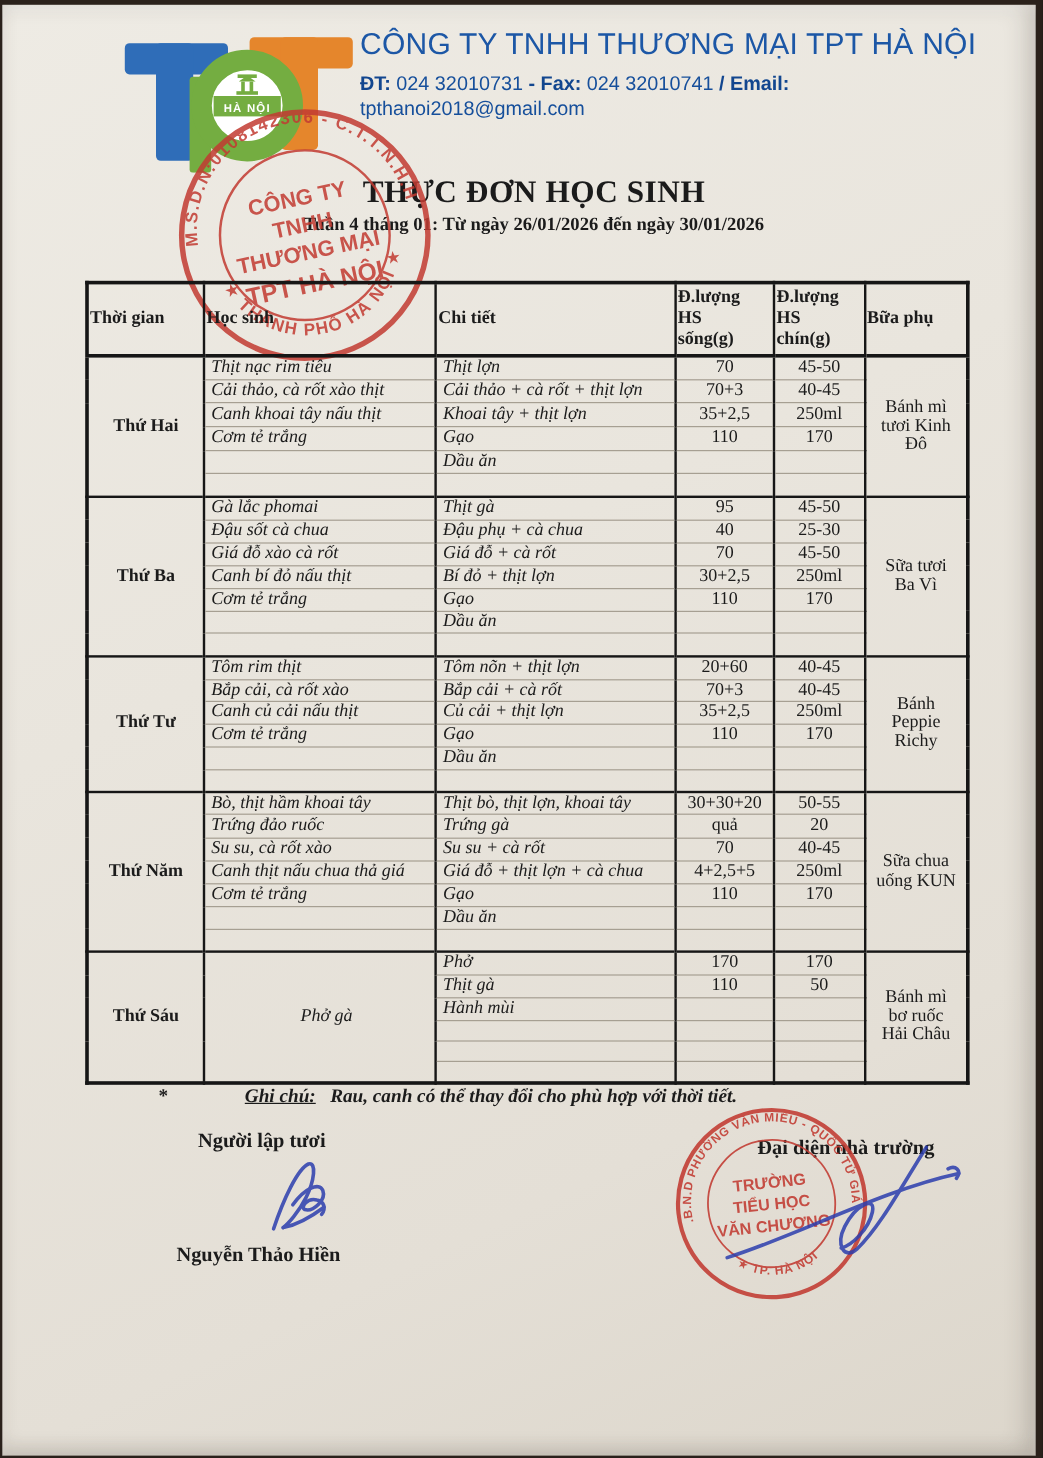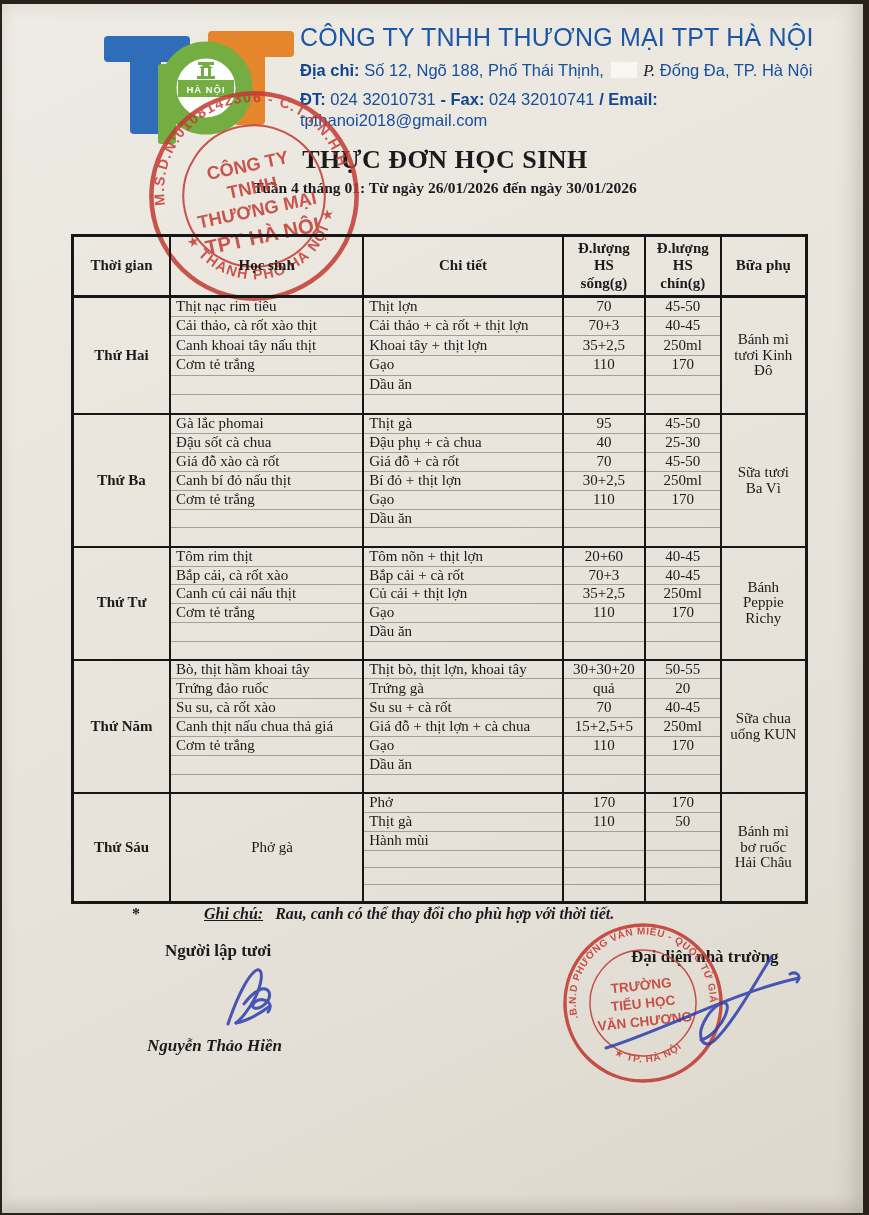--- a/index.html
+++ b/index.html
@@ -28,38 +28,38 @@
   
   .company-stamp{left:138px;top:78px;width:228px;height:228px;transform:rotate(-12deg);opacity:.85;}
   .school-stamp{left:556px;top:914px;width:170px;height:170px;transform:rotate(-6deg);opacity:.88;}
   .stamp-sans{font-family:"Liberation Sans","DejaVu Sans",sans-serif;}
 
   
   table.menu{position:absolute;left:69px;top:230px;width:737px;border-collapse:collapse;table-layout:fixed;
              font-family:"Liberation Serif","DejaVu Serif",serif;}
   table.menu{border:3px solid #161616;}
   table.menu th{border-left:2px solid #161616;border-bottom:3px solid #161616;height:56px;
-                font-size:15px;font-weight:bold;white-space:pre-line;line-height:1.15;text-align:center;vertical-align:middle;}
+                font-size:15px;font-weight:bold;white-space:pre-line;line-height:1.15;text-align:left;vertical-align:middle;}
   table.menu td{border-left:2px solid #161616;border-top:1px solid #a69f92;vertical-align:middle;
                 font-size:15px;line-height:1.05;overflow:hidden;}
   table.menu tr.day-start td{border-top:2px solid #161616;}
   tr.d0{height:19.6px;} tr.d1{height:18.9px;} tr.d2{height:18.6px;} tr.d3{height:19.1px;} tr.d4{height:17.3px;}
   td.c-day{text-align:center;font-weight:bold;font-size:16px;}
-  td.c-dish,td.c-detail{padding-left:5px;}
+  td.c-dish,td.c-detail{padding-left:5px;font-style:italic;}
   td.c-dish.merged{text-align:center;padding-left:12px;}
   td.c-num{text-align:center;font-size:14.5px;}
   td.c-side{text-align:center;font-size:15px;padding:14px 7px;line-height:1.3;}
 
   
   .note-line{left:158px;top:901px;font-size:16px;font-weight:bold;font-style:italic;}
   .note-star{position:absolute;left:-28px;top:0;font-style:normal;}
   .note-label{text-decoration:underline;margin-right:8px;margin-left:44px;}
   .sig-title-left{left:163px;top:937px;font-size:17px;font-weight:bold;}
   .sig-title-right{left:629px;top:943px;font-size:17px;font-weight:bold;}
-  .sig-name-left{left:145px;top:1032px;font-size:17px;font-weight:bold;font-style:italic;}
+  .sig-name-left{left:145px;top:1032px;font-size:17px;font-weight:bold;}
   .sig-svg{pointer-events:none;}
 </style>
 </head>
 <body>
 
 <div class="photo">
   <div class="paper">
 
     <svg class="abs" style="left:100px;top:16px;width:196px;height:124px;" viewBox="0 0 196 124">
       <g>
@@ -80,27 +80,20 @@
           <rect x="99" y="48" width="3" height="9"></rect>
           <rect x="106" y="48" width="3" height="9"></rect>
           <rect x="95" y="56" width="18" height="3"></rect>
         </g>
         <text x="104" y="73" text-anchor="middle" font-size="9.5" font-weight="bold" fill="#ffffff" font-family="Liberation Sans, DejaVu Sans, sans-serif" letter-spacing="1">HÀ NỘI</text>
       </g>
     </svg>
 
     <div class="abs company-block">
       <div class="company-name">CÔNG TY TNHH THƯƠNG MẠI TPT HÀ NỘI</div>
-      <div class="company-line">
-        <b>Địa chỉ:</b>
-        <span>Số 12, Ngõ 188, Phố Thái Thịnh,</span>
-        <span class="whiteout"></span>
-        <span class="ward-script">P.</span>
-        <span>Đống Đa, TP. Hà Nội</span>
-      </div>
       <div class="company-line">
         <b>ĐT:</b>
         <span>024 32010731</span>
         <b>- Fax:</b>
         <span>024 32010741</span>
         <b>/ Email:</b>
         <span>tpthanoi2018@gmail.com</span>
       </div>
     </div>
 
@@ -288,21 +281,21 @@
           </tr>
           <tr class="d3">
             <td class="c-dish">Su su, cà rốt xào</td>
             <td class="c-detail">Su su + cà rốt</td>
             <td class="c-num">70</td>
             <td class="c-num">40-45</td>
           </tr>
           <tr class="d3">
             <td class="c-dish">Canh thịt nấu chua thả giá</td>
             <td class="c-detail">Giá đỗ + thịt lợn + cà chua</td>
-            <td class="c-num">15+2,5+5</td>
+            <td class="c-num">4+2,5+5</td>
             <td class="c-num">250ml</td>
           </tr>
           <tr class="d3">
             <td class="c-dish">Cơm tẻ trắng</td>
             <td class="c-detail">Gạo</td>
             <td class="c-num">110</td>
             <td class="c-num">170</td>
           </tr>
           <tr class="d3">
             <td class="c-dish"></td>

